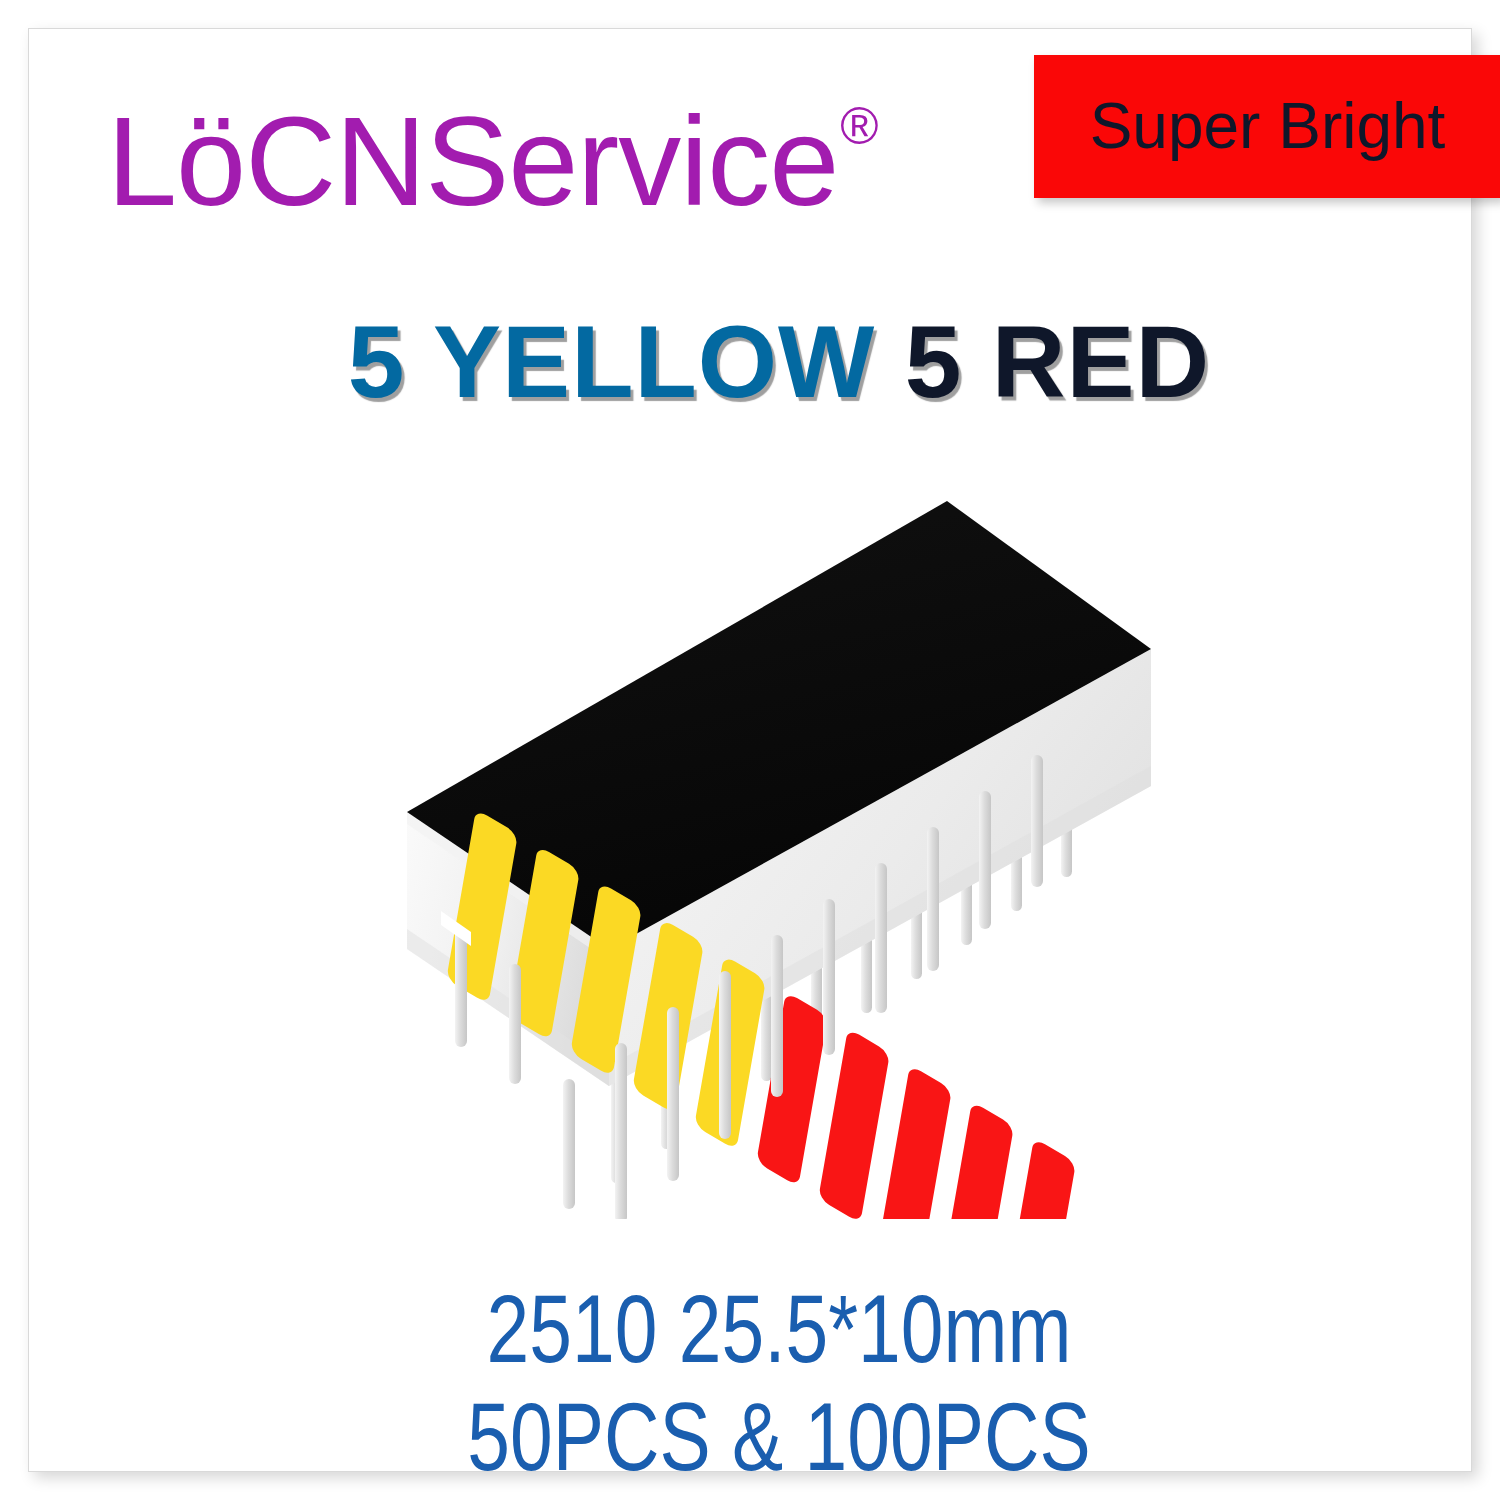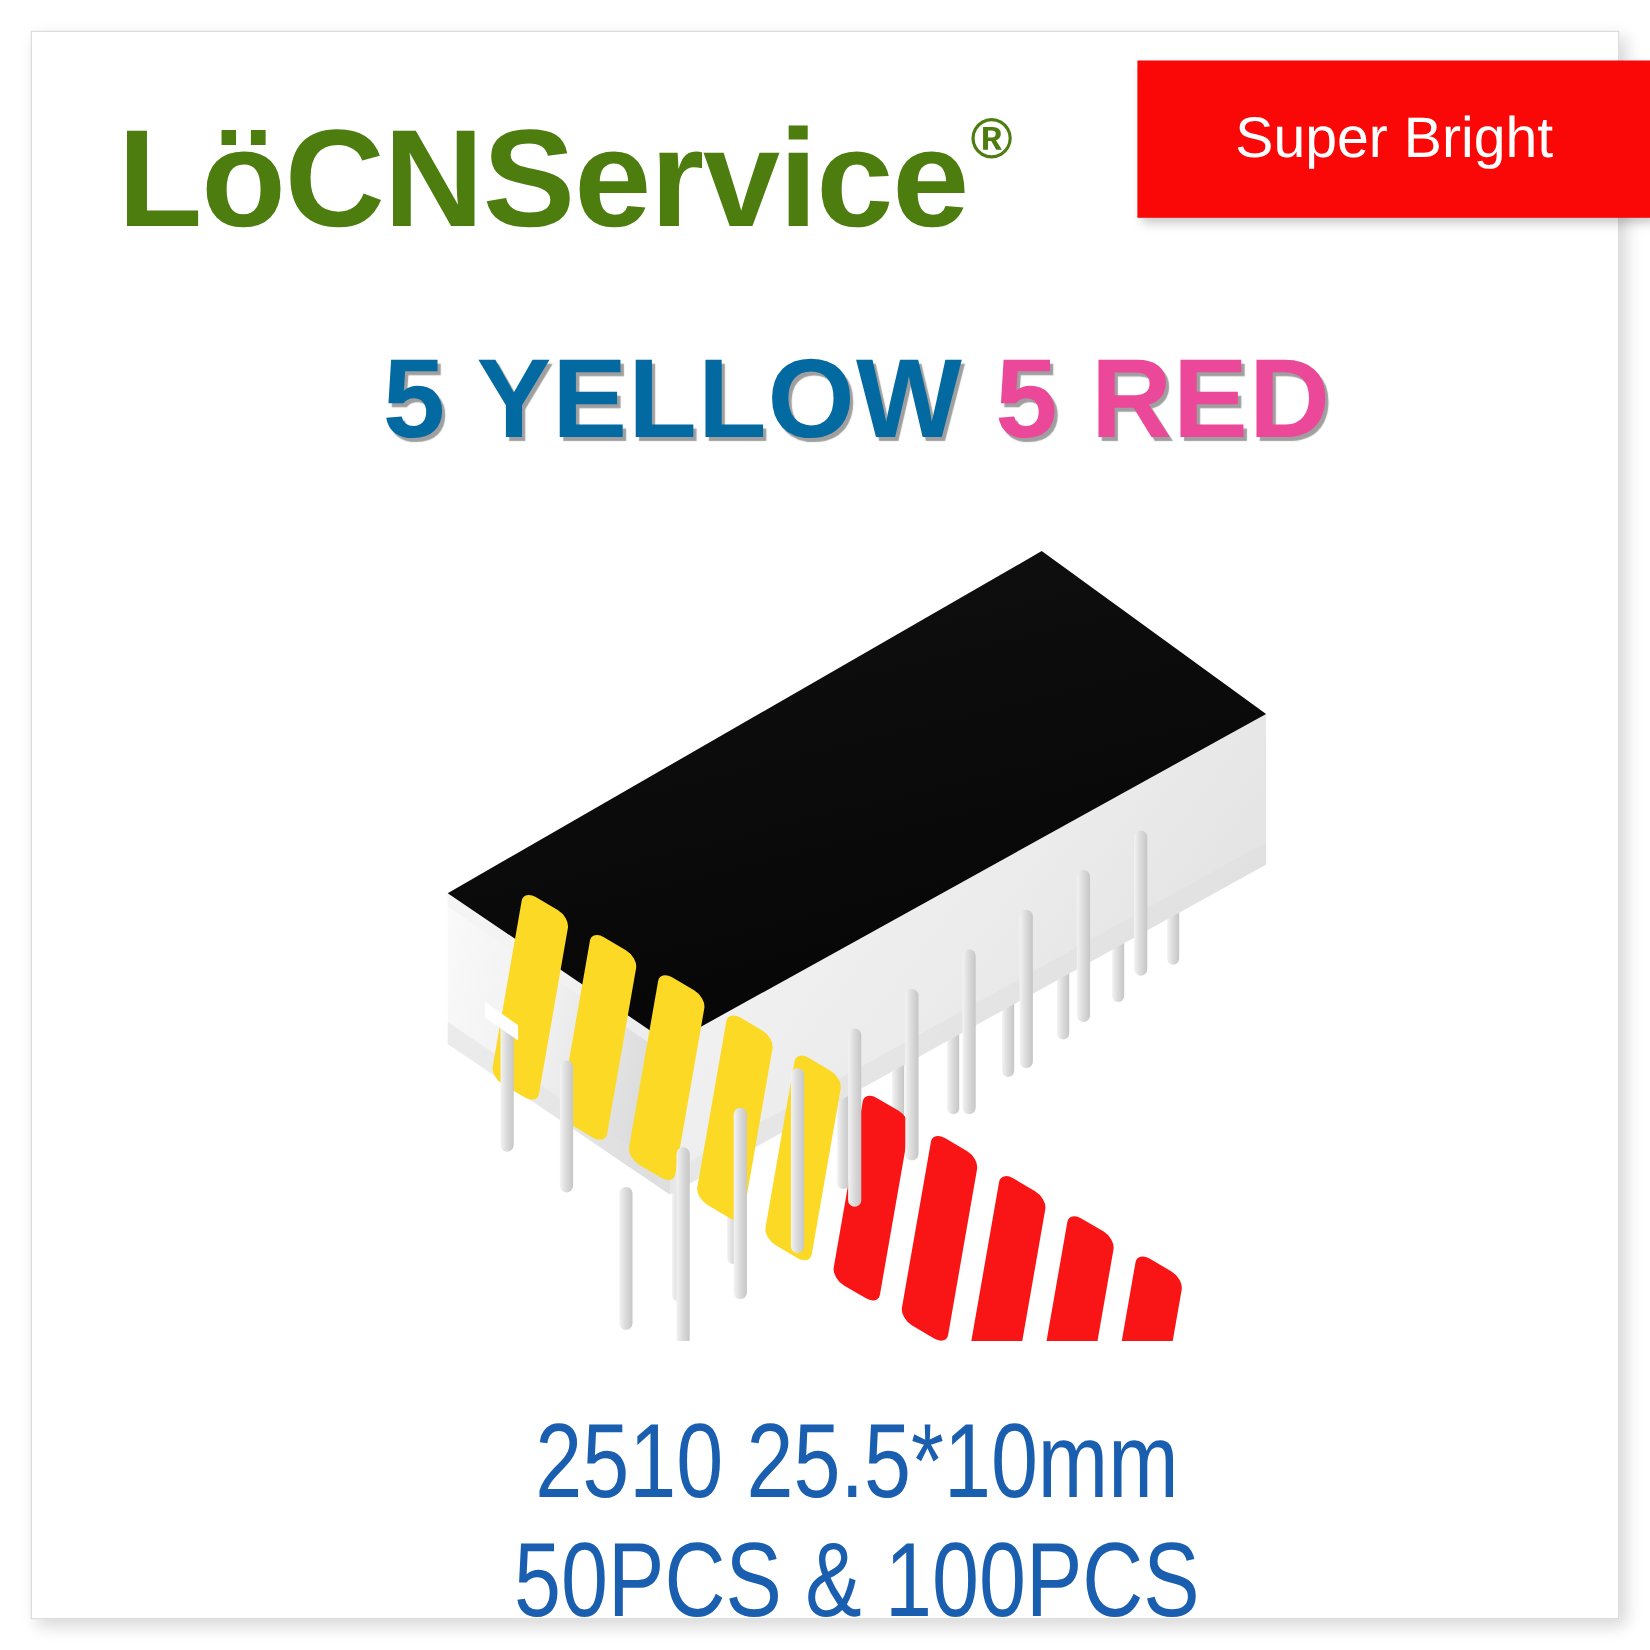--- a/index.html
+++ b/index.html
@@ -34,44 +34,44 @@
     box-shadow: 6px 6px 14px rgba(0,0,0,0.16);
   }
 
   
   .brand {
     position: absolute;
     left: 78px;
     top: 70px;
     font-size: 126px;
     line-height: 1;
-    color: #4d7c0f;
-    font-weight: 700;
+    color: #a21caf;
+    font-weight: 400;
     letter-spacing: -1px;
     white-space: nowrap;
   }
   .brand .reg {
     font-size: 52px;
     vertical-align: super;
     line-height: 1;
     position: relative;
     top: -18px;
     left: 2px;
   }
 
   
   .badge {
     position: absolute;
     left: 1005px;
     top: 26px;
     width: 467px;
     height: 143px;
     background: #FA0707;
-    color: #ffffff;
-    font-size: 52px;
+    color: #0f172a;
+    font-size: 64px;
     line-height: 143px;
     text-align: center;
     white-space: nowrap;
     box-shadow: 4px 5px 9px rgba(0,0,0,0.22);
     box-sizing: border-box;
   }
 
   
   .headline {
     position: absolute;
@@ -83,21 +83,21 @@
     font-weight: bold;
     line-height: 1;
     white-space: nowrap;
     letter-spacing: 1px;
   }
   .headline .yellow {
     color: #0369a1;
     text-shadow: 3px 4px 1px rgba(80,80,80,0.55);
   }
   .headline .red {
-    color: #ec4899;
+    color: #0f172a;
     text-shadow: 3px 4px 1px rgba(80,80,80,0.55);
   }
 
   
   .spec {
     position: absolute;
     left: 0;
     width: 1500px;
     text-align: center;
     color: #1A5EAF;

